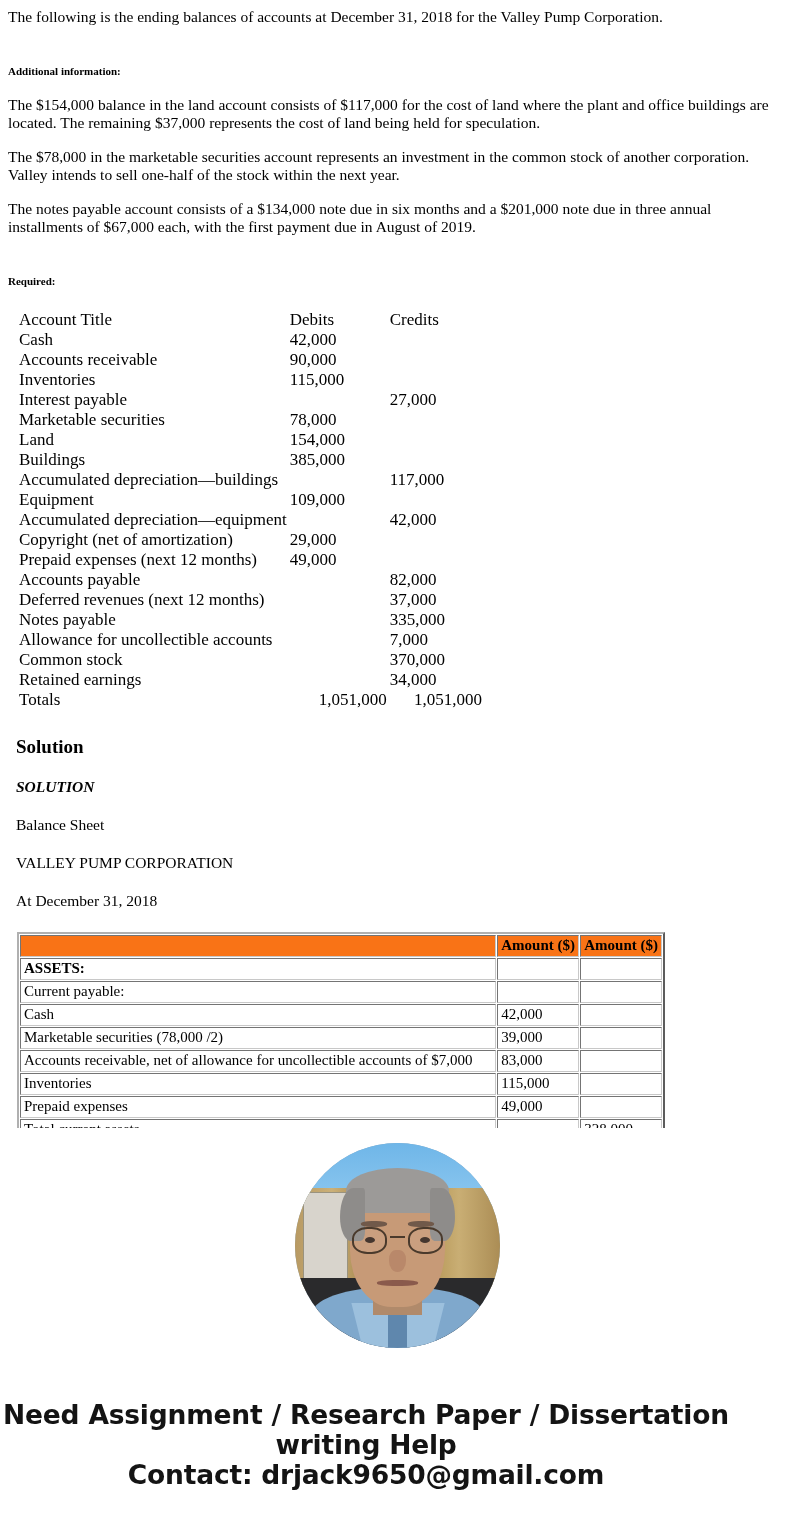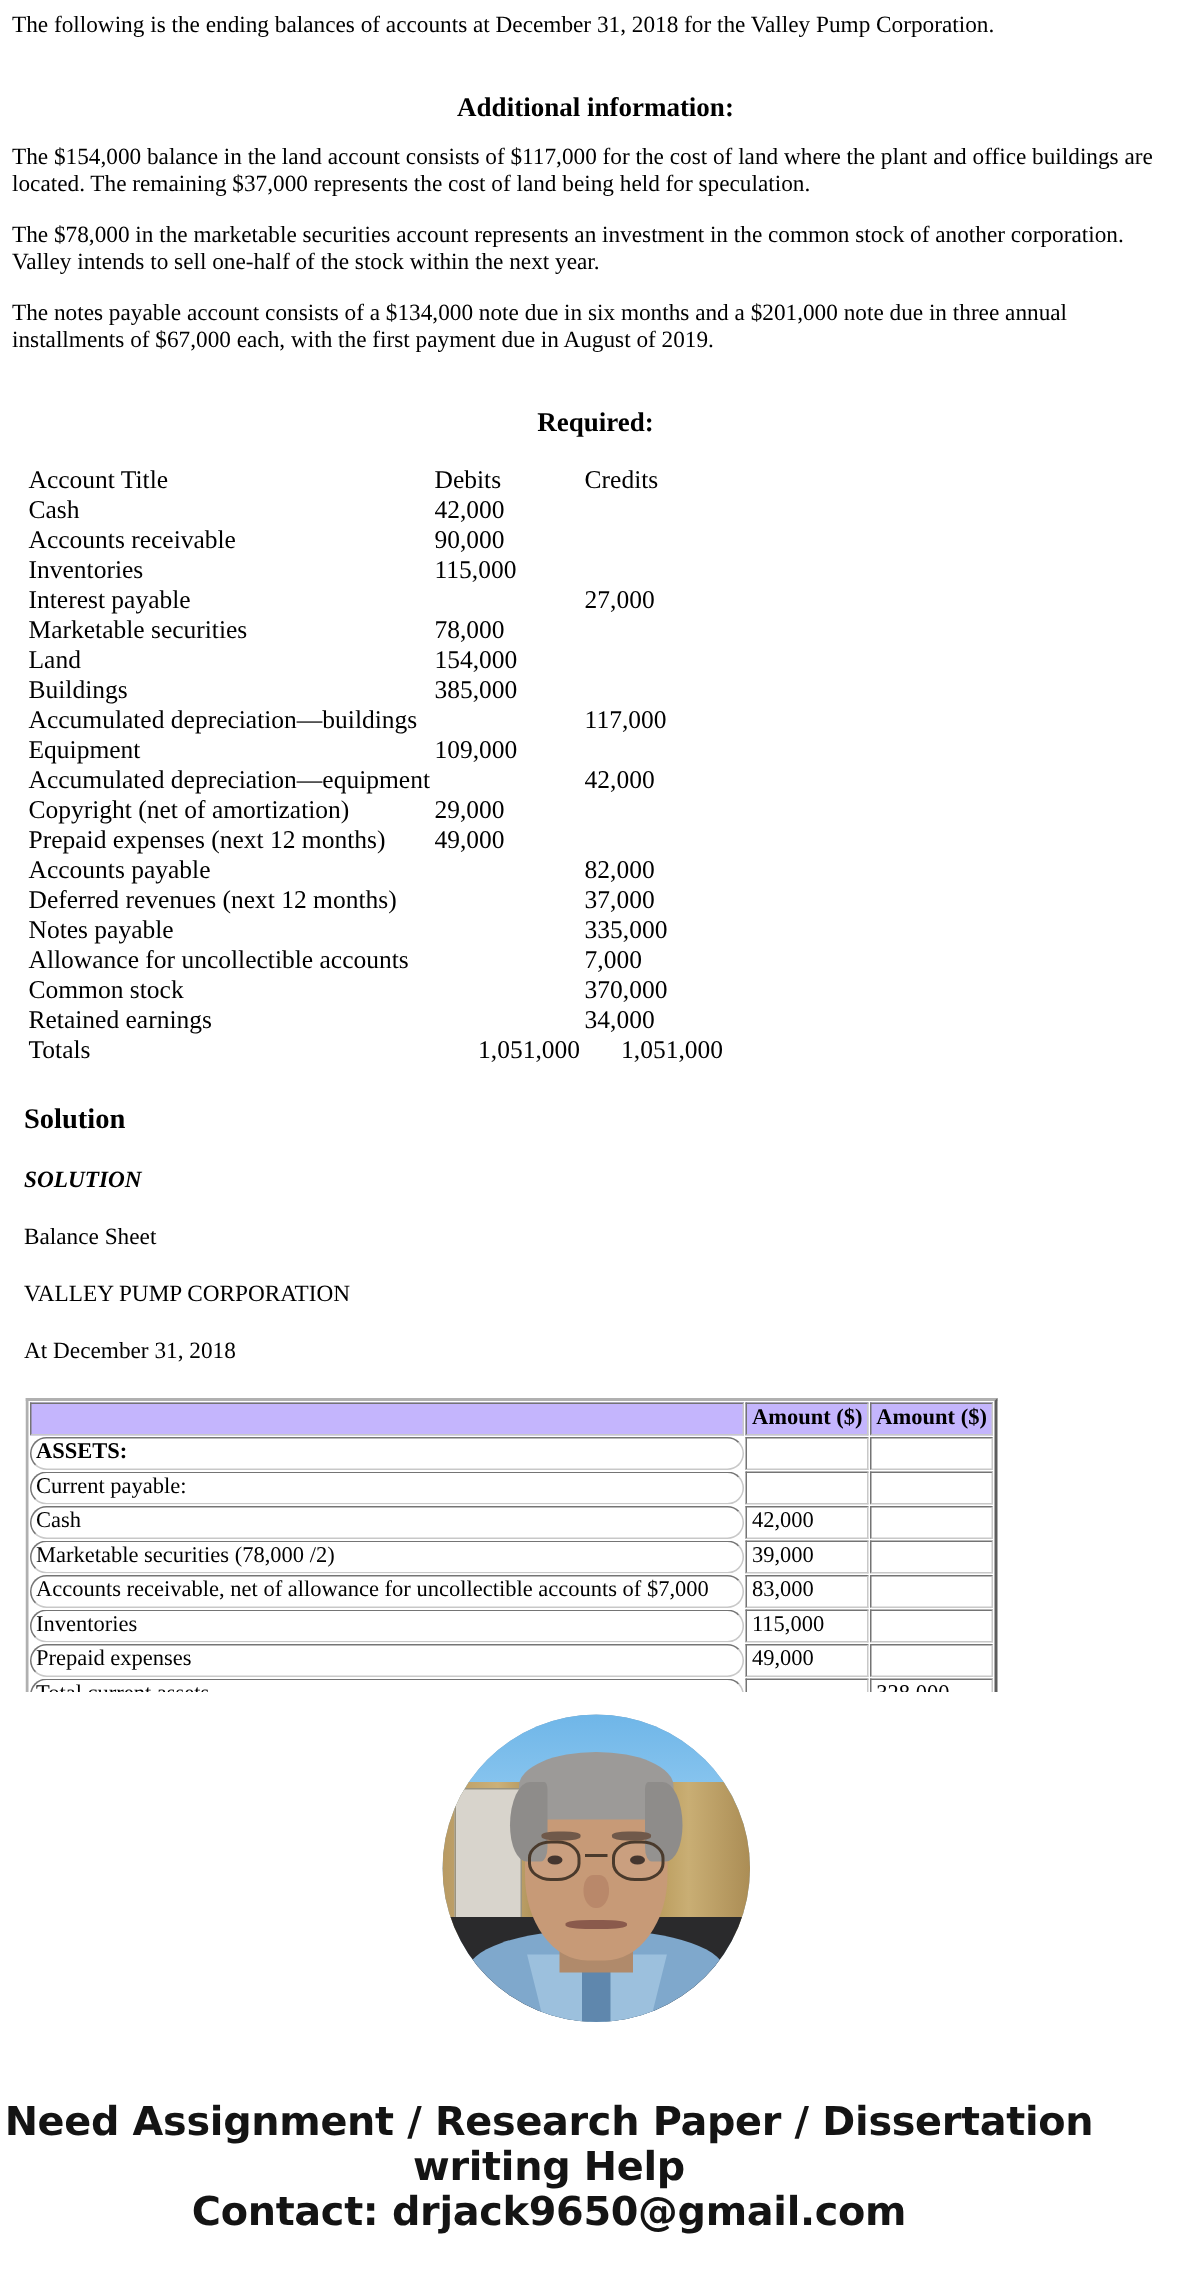--- a/index.html
+++ b/index.html
@@ -29,25 +29,24 @@
     line-height: 18px;
     margin: 0;
     padding: 0;
     text-align: left;
   }
   .intro { padding-top: 8px; }
   .gap-lg { height: 36px; }
   .gap-md { height: 16px; }
   .bold { font-weight: bold; }
   .hdr-bold {
-    font-size: 18px;
+    font-size: 11px;
     line-height: 18px;
     font-weight: bold;
     margin: 0;
-    text-align: center;
   }
 
   
   .tb {
     margin-top: 20px;
     font-size: 17px;
     line-height: 20px;
     width: 470px;
     border-collapse: collapse;
     margin-left: 4px;
@@ -103,29 +102,29 @@
     line-height: 17px;
   }
   table.bs td {
     border: 1px inset #c8c8c8;
     padding: 1px 3px 2px 3px;
     height: 20px;
     background: #ffffff;
     white-space: nowrap;
     overflow: hidden;
   }
-  table.bs td.c1 { width: 480px; border-radius: 11px; }
+  table.bs td.c1 { width: 480px; }
   table.bs td.c2 { width: 82px; }
   table.bs td.c3 { width: 78px; }
   table.bs th {
     border: 1px inset #c8c8c8;
     padding: 1px 3px 2px 3px;
     font-weight: bold;
     text-align: left;
-    background: #c4b5fd;
+    background: #f97316;
     white-space: nowrap;
   }
   table.bs th.c1 { width: 480px; }
   table.bs th.c2 { width: 82px; }
   table.bs th.c3 { width: 78px; }
   .cell-b { font-weight: bold; }
 
   
   .photo-wrap {
     position: absolute;

